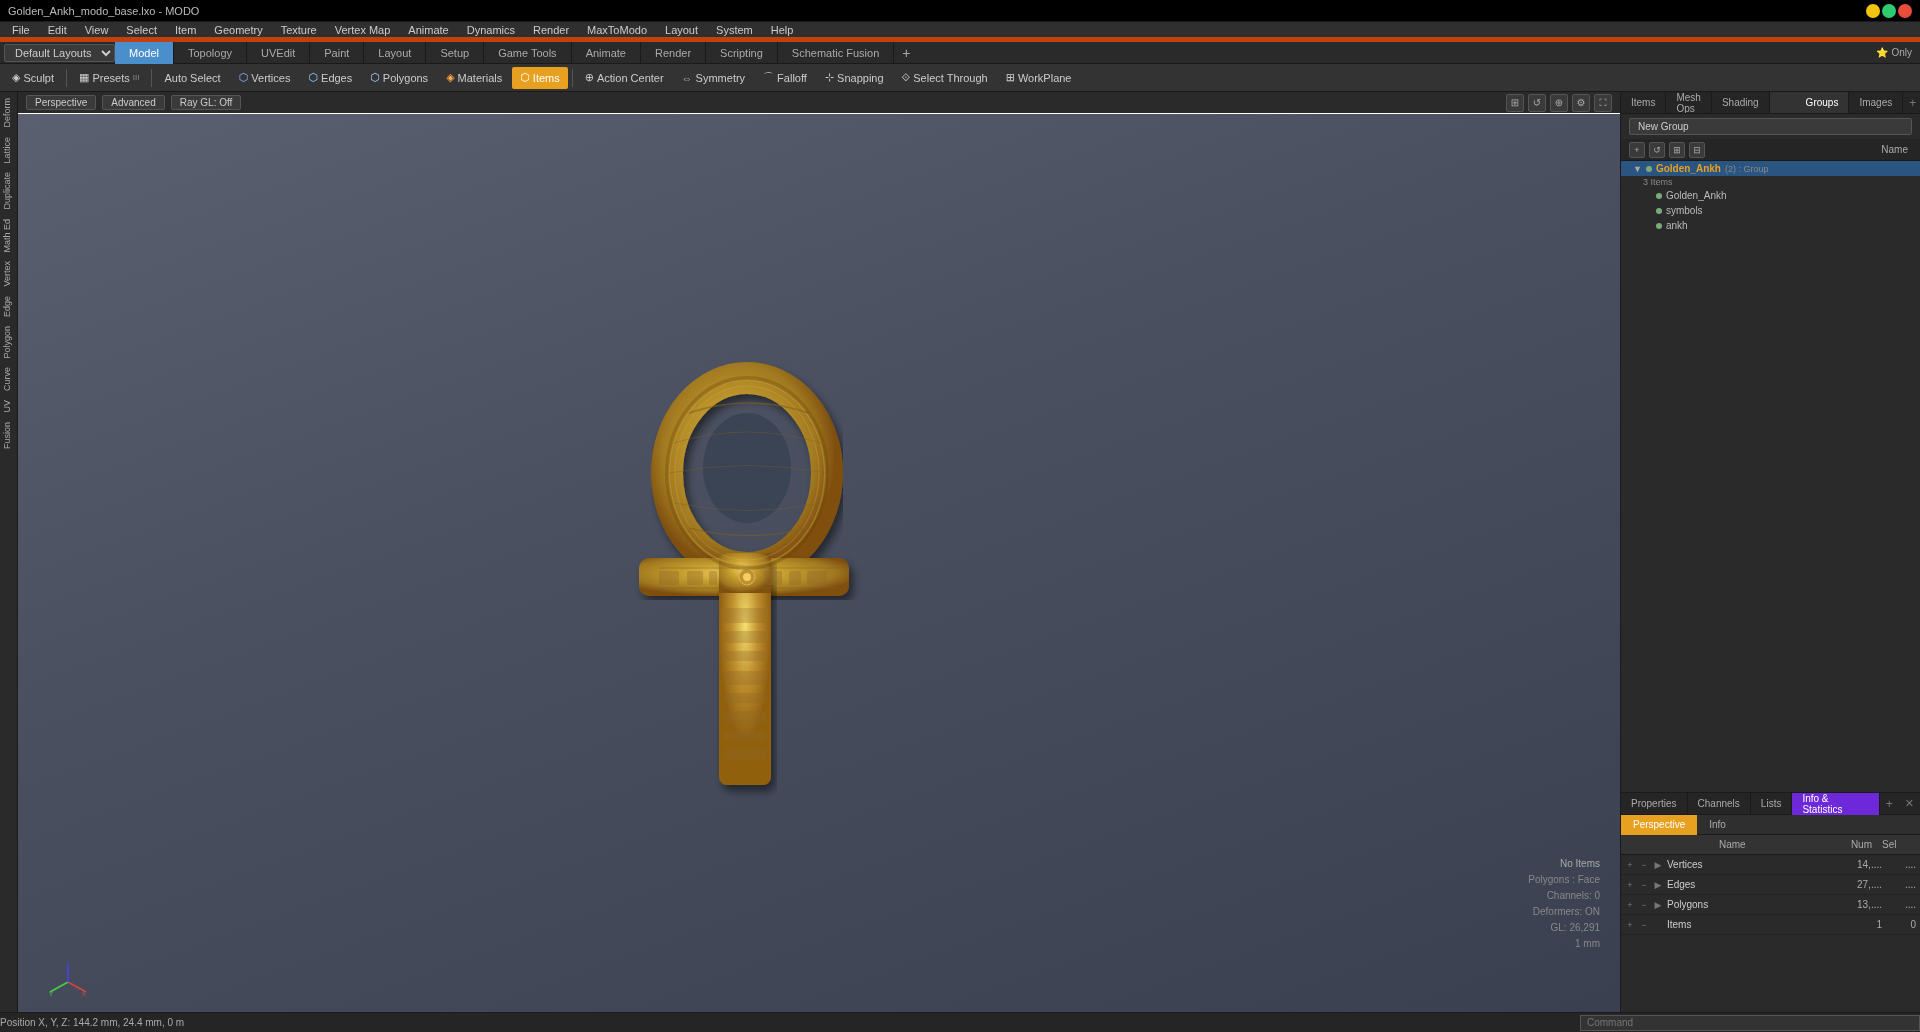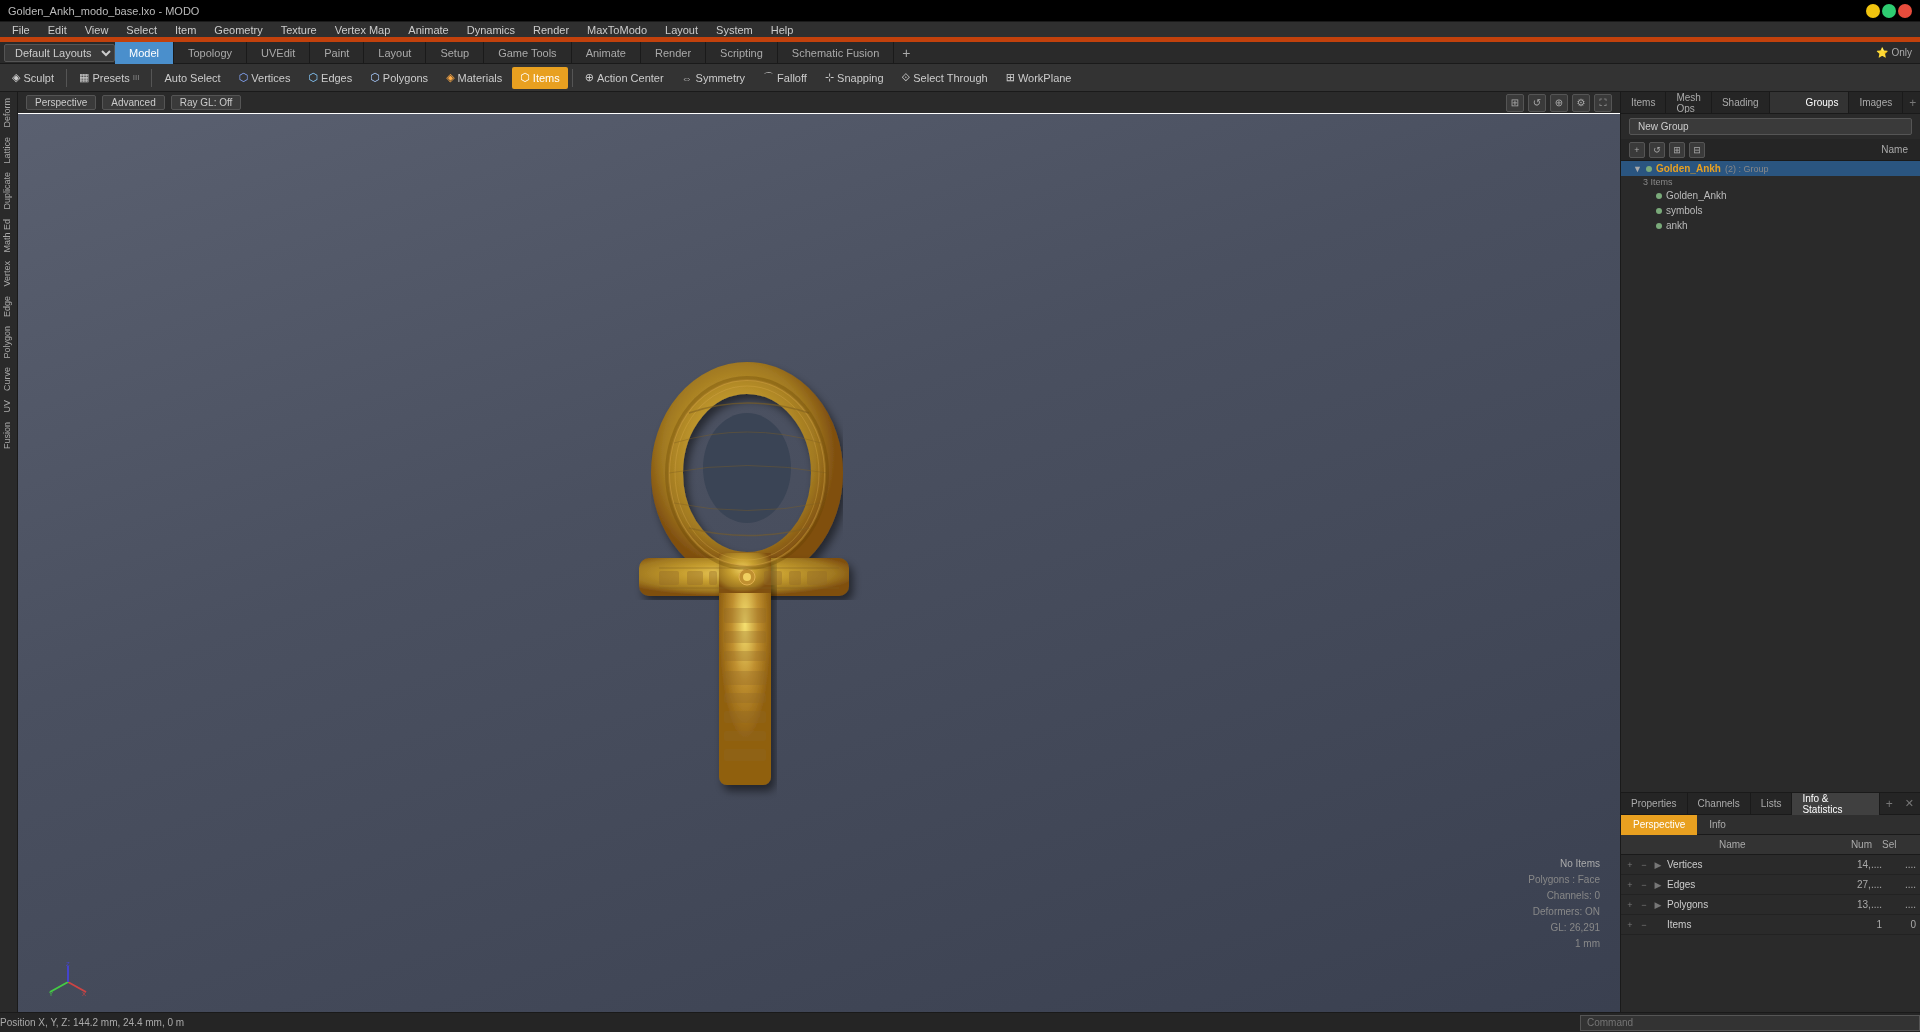--- a/index.html
+++ b/index.html
@@ -321,21 +321,21 @@
     .rp-bottom-tab {
       padding: 2px 10px;
       cursor: pointer;
       color: #aaa;
       font-size: 10px;
       height: 22px;
       display: flex;
       align-items: center;
       border-right: 1px solid #1a1a1a;
     }
-    .rp-bottom-tab.active { color: #fff; background: #404040; }
+    .rp-bottom-tab.active { color: #fff; background: #6d28d9; }
     .rp-bottom-tab-plus { padding: 2px 6px; cursor: pointer; color: #777; font-size: 12px; }
     .rp-bottom-tab-close { margin-left: auto; padding: 2px 6px; cursor: pointer; color: #777; }
 
     
     #stats-panel {
       flex: 1;
       overflow-y: auto;
       background: #2a2a2a;
     }
     #stats-header {

